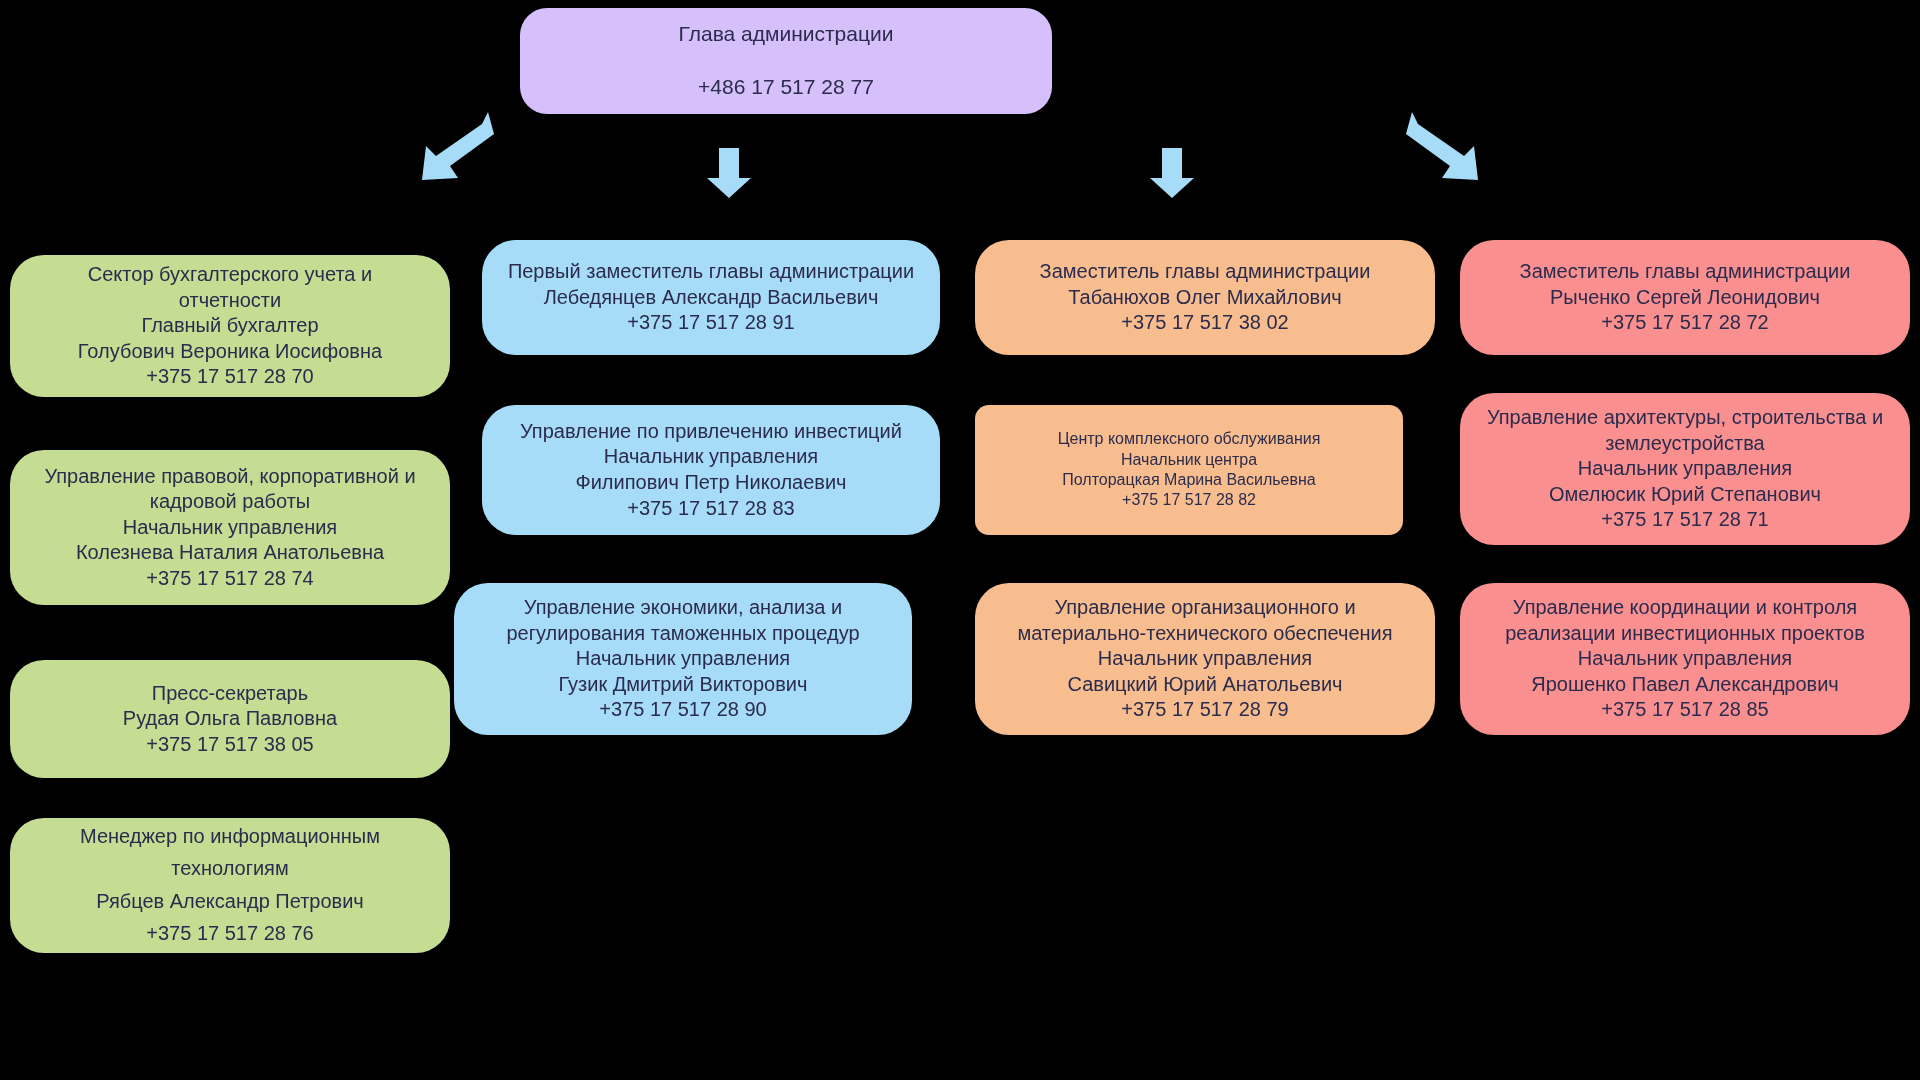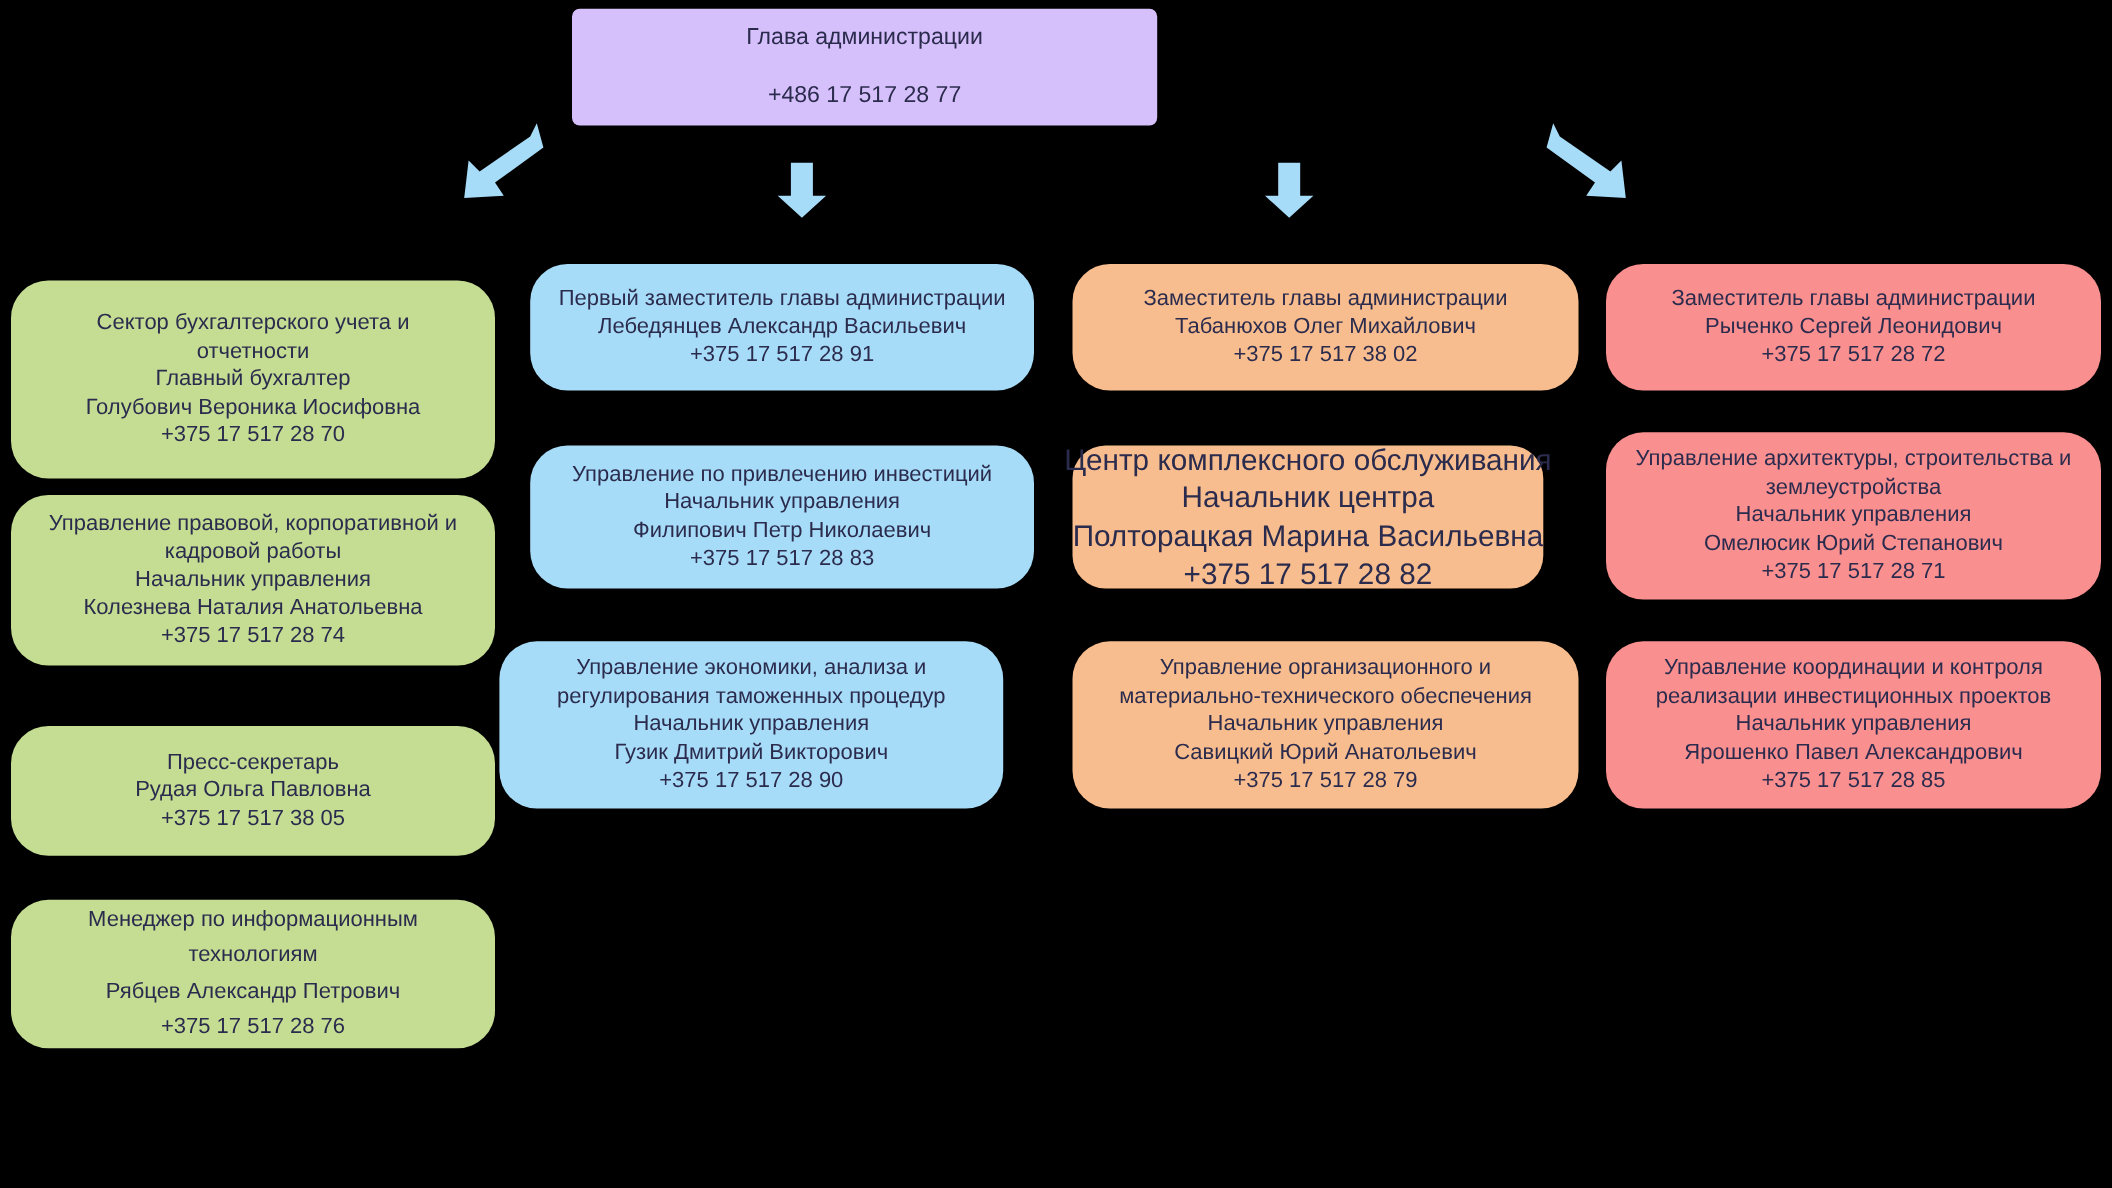--- a/index.html
+++ b/index.html
@@ -49,21 +49,21 @@
   .arrow {
     position: absolute;
   }
   .arrow svg { display: block; overflow: visible; }
 </style>
 </head>
 <body>
 
 <div id="canvas">
 
-  <div class="node theme-purple" style="left:520px; top:8px; width:532px; height:106px; border-radius:7px; font-size:21px;text-align:right;">
+  <div class="node theme-purple" style="left:520px; top:8px; width:532px; height:106px; border-radius:27px; font-size:21px;text-align:right;">
     <span class="line">Глава администрации</span>
     <span class="line" style="margin-top:26px;">+486 17 517 28 77</span>
   </div>
 
   <div class="arrow" style="left:418px; top:104px; width:78px; height:80px;">
     <svg width="78" height="80" viewBox="0 0 78 80">
       <polygon points="72,8 78,30 34,62 42,74 6,76 10,42 20,52 66,20" fill="#a7dcf8" transform="translate(-2,0)"></polygon>
     </svg>
   </div>
 
@@ -78,21 +78,21 @@
       <polygon points="14,0 34,0 34,30 46,30 24,50 2,30 14,30" fill="#a7dcf8"></polygon>
     </svg>
   </div>
 
   <div class="arrow" style="left:1404px; top:104px; width:78px; height:80px;">
     <svg width="78" height="80" viewBox="0 0 78 80">
       <polygon points="6,8 0,30 44,62 36,74 72,76 68,42 58,52 12,20" fill="#a7dcf8" transform="translate(2,0)"></polygon>
     </svg>
   </div>
 
-  <div class="node theme-green" style="left:10px; top:255px; width:440px; height:180px; border-radius:34px; font-size:20px;text-align:center;">
+  <div class="node theme-green" style="left:10px; top:255px; width:440px; height:142px; border-radius:34px; font-size:20px;text-align:center;">
     <span class="line">Сектор бухгалтерского учета и</span>
     <span class="line">отчетности</span>
     <span class="line">Главный бухгалтер</span>
     <span class="line bold">Голубович Вероника Иосифовна</span>
     <span class="line">+375 17 517 28 70</span>
   </div>
 
   <div class="node theme-green" style="left:10px; top:450px; width:440px; height:155px; border-radius:34px; font-size:20px;">
     <span class="line">Управление правовой, корпоративной и</span>
     <span class="line">кадровой работы</span>
@@ -134,21 +134,21 @@
     <span class="line bold">Гузик Дмитрий Викторович</span>
     <span class="line">+375 17 517 28 90</span>
   </div>
 
   <div class="node theme-orange" style="left:975px; top:240px; width:460px; height:115px; border-radius:34px; font-size:20px;">
     <span class="line">Заместитель главы администрации</span>
     <span class="line bold">Табанюхов Олег Михайлович</span>
     <span class="line">+375 17 517 38 02</span>
   </div>
 
-  <div class="node theme-orange" style="left:975px; top:405px; width:428px; height:130px; border-radius:30px; font-size:27px;">
+  <div class="node theme-orange" style="left:975px; top:405px; width:428px; height:130px; border-radius:14px; font-size:16px;">
     <span class="line">Центр комплексного обслуживания</span>
     <span class="line">Начальник центра</span>
     <span class="line bold">Полторацкая Марина Васильевна</span>
     <span class="line">+375 17 517 28 82</span>
   </div>
 
   <div class="node theme-orange" style="left:975px; top:583px; width:460px; height:152px; border-radius:34px; font-size:20px;">
     <span class="line">Управление организационного и</span>
     <span class="line">материально-технического обеспечения</span>
     <span class="line">Начальник управления</span>

